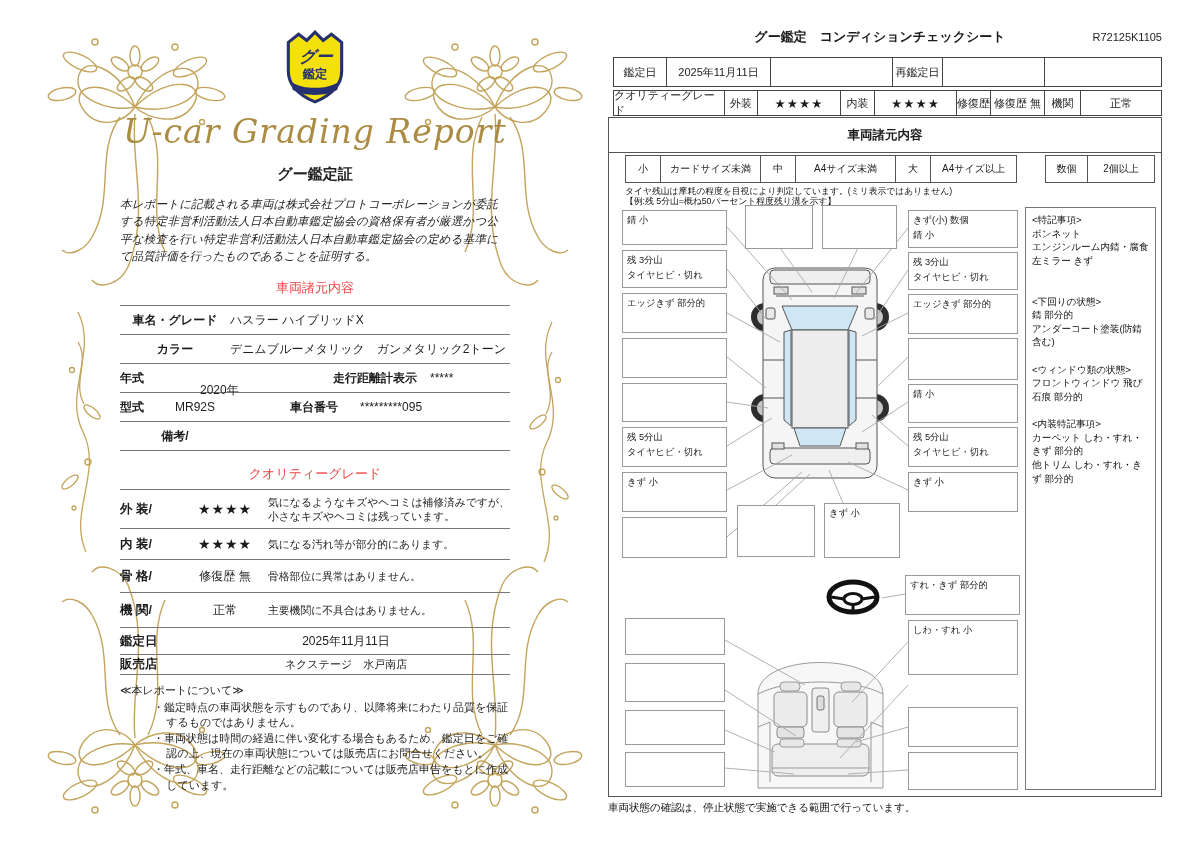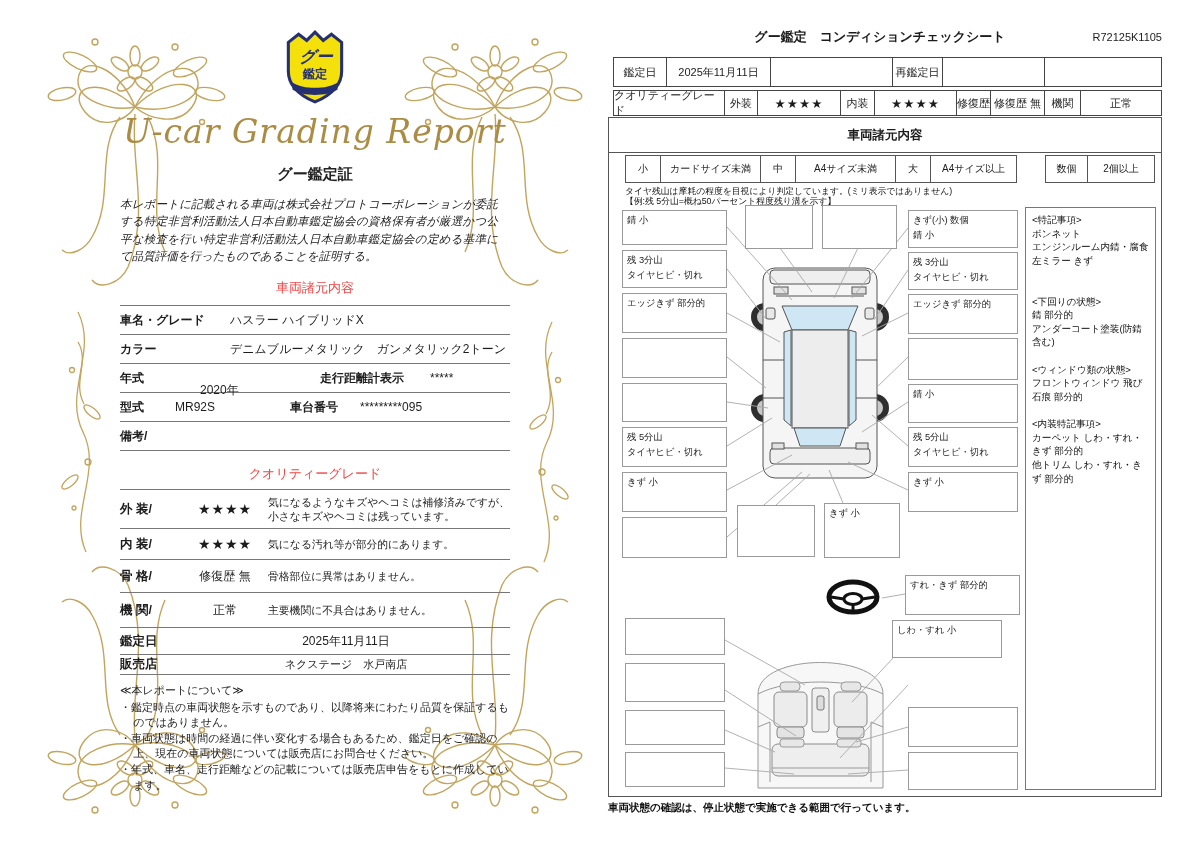--- a/index.html
+++ b/index.html
@@ -13,33 +13,33 @@
   .badge{width:66px;margin:14px auto 0;}
   .cert-title{font-family:"DejaVu Serif",serif;font-style:italic;font-weight:normal;
               font-size:33px;color:#ac8c44;text-align:center;letter-spacing:1px;margin-top:2px;}
   .cert-subtitle{text-align:center;font-weight:bold;font-size:15px;margin-top:14px;color:#222;}
   .cert-intro{font-size:11.5px;line-height:1.5;text-align:justify;margin:12px 12px 0 0;color:#222;font-style:italic;}
   .sec-title{text-align:center;font-weight:normal;font-size:13px;margin-top:14px;color:#ef4444;}
   .spec-table{margin-top:8px;border-top:1px solid #777;}
   .srow{display:flex;align-items:center;height:28px;border-bottom:1px solid #777;font-size:12px;}
   .slabel{font-weight:bold;flex:0 0 auto;}
   .sval{flex:0 0 auto;}
-  .w110{width:110px;} .w80{width:80px;} .w120{width:120px;margin-top:25px;} .w115{width:115px;} .w70{width:70px;} .w55{width:55px;}
+  .w110{width:110px;text-align:center;} .w80{width:80px;} .w120{width:120px;margin-top:25px;} .w115{width:115px;} .w70{width:70px;} .w55{width:55px;}
   .grade-table{margin-top:6px;border-top:1px solid #777;}
   .grow{display:flex;align-items:center;border-bottom:1px solid #777;font-size:12px;}
   .h38{min-height:38px;} .h30{min-height:30px;} .h32{min-height:32px;} .h34{min-height:34px;}
   .h26{min-height:26px;} .h19{min-height:19px;}
   .glabel{font-weight:bold;width:62px;font-size:12.5px;flex:0 0 auto;}
   .gval{width:86px;text-align:center;flex:0 0 auto;}
   .stars{font-size:14px;letter-spacing:1px;}
   .gdesc{flex:1 1 auto;font-size:10.8px;line-height:1.3;}
   .gcenter{flex:1 1 auto;text-align:center;font-size:12px;}
   .about{margin-top:8px;font-size:11px;line-height:1.42;color:#222;}
   .about-title{margin-bottom:1px;}
-  .about-item{padding-left:1.2em;text-indent:-1.2em;}
+  .about-item{padding-left:1.2em;text-indent:-1.2em;margin-left:33px;}
   
   .sheet{left:600px;top:0;width:580px;height:848px;}
   .sheet-title{position:absolute;left:0;top:28px;width:560px;text-align:center;
                font-weight:bold;font-size:13px;}
   .sheet-ref{position:absolute;right:18px;top:31px;font-size:11px;}
   .tbl{position:absolute;display:flex;border:1px solid #444;background:#fff;}
   .tcell{border-right:1px solid #444;display:flex;align-items:center;justify-content:center;
          font-size:11px;box-sizing:border-box;height:100%;}
   .tcell:last-child{border-right:none;}
   .tstars{font-size:12.5px;font-weight:bold;letter-spacing:1px;}
@@ -54,21 +54,21 @@
   .tire-note{position:absolute;left:25px;font-size:8.8px;line-height:1.25;color:#111;}
   .abox{position:absolute;border:1px solid #9a9a9a;background:#fff;font-size:9.3px;line-height:1.6;
         padding:2px 4px;white-space:pre-line;box-sizing:border-box;color:#222;z-index:3;}
   .remarks{position:absolute;left:425px;top:207px;width:131px;height:583px;border:1px solid #777;
            background:#fff;font-size:9.6px;line-height:1.42;padding:5px 6px;white-space:pre-line;
            box-sizing:border-box;z-index:3;color:#111;}
   .leader-lines{position:absolute;left:0;top:0;width:580px;height:848px;z-index:2;pointer-events:none;}
   .car-svg{position:absolute;left:150px;top:248px;z-index:1;}
   .interior-svg{position:absolute;left:148px;top:632px;z-index:1;}
   .steering-svg{position:absolute;left:225px;top:578px;z-index:1;}
-  .sheet-footnote{position:absolute;left:8px;top:801px;font-size:10.5px;font-weight:bold;color:#111;}
+  .sheet-footnote{position:absolute;left:8px;top:801px;font-size:10.5px;font-weight:normal;color:#111;}
 </style>
 </head>
 <body>
 
 <div class="page cert">
 
   <svg class="ornaments" viewBox="0 0 550 828">
     <defs>
       <g id="bouquet" fill="none" stroke="#c3a45c" stroke-width="1.4">
         <path d="M95,95 C60,62 25,75 45,100 C60,118 85,110 95,95 Z"></path>
@@ -357,21 +357,21 @@
 
   <div class="abox" style="left:137px;top:505px;width:78px;height:52px"></div>
   <div class="abox" style="left:224px;top:503px;width:76px;height:55px">きず 小</div>
 
   <div class="abox" style="left:305px;top:575px;width:115px;height:40px">すれ・きず 部分的</div>
 
   <div class="abox" style="left:25px;top:618px;width:100px;height:37px"></div>
   <div class="abox" style="left:25px;top:663px;width:100px;height:39px"></div>
   <div class="abox" style="left:25px;top:710px;width:100px;height:35px"></div>
   <div class="abox" style="left:25px;top:752px;width:100px;height:35px"></div>
-  <div class="abox" style="left:292px;top:620px;width:110px;height:38px">しわ・すれ 小</div>
+  <div class="abox" style="left:308px;top:620px;width:110px;height:55px">しわ・すれ 小</div>
   <div class="abox" style="left:308px;top:707px;width:110px;height:40px"></div>
   <div class="abox" style="left:308px;top:752px;width:110px;height:38px"></div>
 
   <div class="remarks">&lt;特記事項&gt;
 ボンネット
 エンジンルーム内錆・腐食
 左ミラー きず
 
 
 &lt;下回りの状態&gt;

